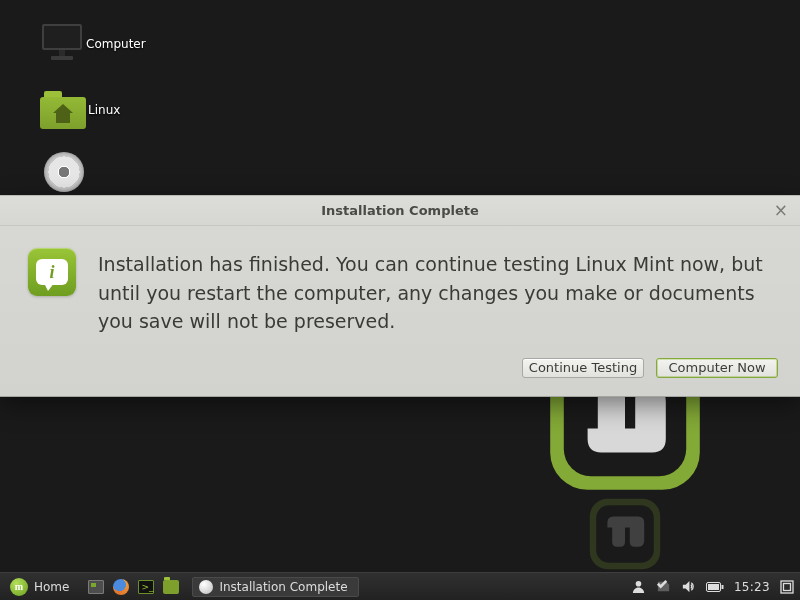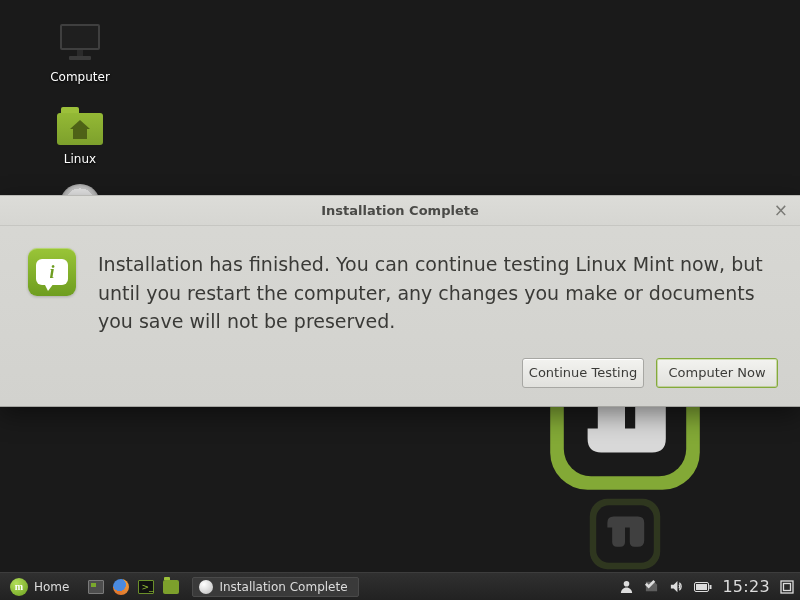--- a/index.html
+++ b/index.html
@@ -6,21 +6,21 @@
 html,body{width:800px;height:600px;overflow:hidden}
 body{background:#1a1a1a;position:relative;color:#e0e0e0}
 
 
 .wallpaper-logo{position:absolute;right:90px;top:330px;opacity:.9}
 .wallpaper-logo svg{width:170px;height:170px;display:block}
 .wallpaper-reflect{position:absolute;right:90px;top:490px;transform:scaleY(-1);opacity:.18}
 
 
 .desktop-icons{position:absolute;top:20px;left:40px;display:flex;flex-direction:column;gap:18px;align-items:center}
-.desk-item{display:flex;flex-direction:column;align-items:center;gap:2px;width:80px;cursor:pointer}
+.desk-item{display:flex;align-items:center;gap:2px;width:80px;cursor:pointer}
 .desk-item .label{font-size:12px;color:#fff;text-shadow:0 1px 2px #000}
 .iconbox{width:48px;height:48px;display:flex;align-items:center;justify-content:center}
 
 
 .computer-icon{width:44px;height:40px;position:relative}
 .computer-icon .screen{width:40px;height:26px;background:#1f1f1f;border:2px solid #3f3f3f;border-radius:2px;margin:0 auto}
 .computer-icon .stand{width:6px;height:6px;background:#2b2b2b;margin:0 auto}
 .computer-icon .base{width:22px;height:4px;background:#3a3a3a;margin:0 auto;border-radius:1px}
 
 
@@ -39,35 +39,35 @@
 .dialog-titlebar{height:30px;display:flex;align-items:center;justify-content:center;position:relative;background:linear-gradient(#dcdcd8,#d6d6d2);border-bottom:1px solid #c6c6c2}
 .dialog-title{color:#4a4a47;font-size:13px;font-weight:bold}
 .dialog-close{position:absolute;right:12px;top:6px;font-size:17px;color:#7a7a76;cursor:pointer;line-height:1}
 .dialog-body{display:flex;padding:22px 28px 8px 28px;gap:22px}
 .info-badge{flex:0 0 auto;width:48px;height:48px;border-radius:9px;background:linear-gradient(#9ac538,#6e9d20);display:flex;align-items:center;justify-content:center;box-shadow:inset 0 1px 0 rgba(255,255,255,.3),0 1px 3px rgba(0,0,0,.2)}
 .info-badge .bubble{width:32px;height:26px;background:#fff;border-radius:6px;position:relative;display:flex;align-items:center;justify-content:center}
 .info-badge .bubble::after{content:"";position:absolute;bottom:-6px;left:8px;width:0;height:0;border-left:4px solid transparent;border-right:6px solid transparent;border-top:8px solid #fff}
 .info-badge .bubble span{color:#6e9d20;font-weight:bold;font-style:italic;font-family:Georgia,serif;font-size:18px}
 .dialog-text{color:#3a3a37;font-size:19px;line-height:1.5;flex:1;padding-top:2px}
 .dialog-buttons{display:flex;justify-content:flex-end;gap:12px;padding:14px 22px 18px}
-.btn{min-width:122px;height:30px;border:1px solid #a7a7a3;border-radius:3px;background:linear-gradient(#f3f3f0,#e1e1dd);color:#3b3b38;font-size:13px;cursor:pointer;box-shadow:inset 0 1px 0 #fff}
+.btn{min-width:122px;height:20px;border:1px solid #a7a7a3;border-radius:3px;background:linear-gradient(#f3f3f0,#e1e1dd);color:#3b3b38;font-size:13px;cursor:pointer;box-shadow:inset 0 1px 0 #fff}
 .btn-primary{border:1px solid #84aa3b;box-shadow:inset 0 0 0 1px rgba(140,180,60,.4),inset 0 1px 0 #fff}
 
 
 .taskbar{position:absolute;left:0;right:0;bottom:0;height:28px;background:linear-gradient(#303030,#222);border-top:1px solid #3d3d3d;display:flex;align-items:center;padding:0 6px;color:#ddd;font-size:12px}
 .taskbar .menu-btn{display:flex;align-items:center;gap:6px;padding:2px 10px 2px 4px;border-radius:3px;cursor:pointer}
 .mint-logo-sm{width:18px;height:18px;border-radius:50%;background:radial-gradient(circle at 35% 30%,#b4e05a,#6a9e1e);display:flex;align-items:center;justify-content:center;color:#fff;font-size:10px;font-weight:bold;font-family:Georgia,serif}
 .tb-launchers{display:flex;align-items:center;gap:3px;margin-left:6px}
 .tb-ic{width:22px;height:22px;display:flex;align-items:center;justify-content:center;cursor:pointer;border-radius:2px}
 .tb-task{margin-left:10px;display:flex;align-items:center;gap:6px;background:#3a3a3a;border:1px solid #4a4a4a;border-radius:2px;padding:2px 10px 2px 6px;cursor:pointer}
 .tb-task .dot{width:14px;height:14px;border-radius:50%;background:radial-gradient(circle at 35% 30%,#fff,#bbb)}
 .tb-spacer{flex:1}
 .tb-tray{display:flex;align-items:center;gap:10px}
 .tb-tray .tic{cursor:pointer;color:#ddd;display:flex;align-items:center}
-.clock{font-size:16px;letter-spacing:.3px}
+.clock{font-size:12px;letter-spacing:.3px}
 
 
 .show-desktop{width:16px;height:14px;background:#4d4d4d;border:1px solid #7a7a7a;border-radius:1px;position:relative}
 .show-desktop::after{content:"";position:absolute;left:2px;top:2px;width:5px;height:4px;background:#7aa82c}
 .firefox{width:16px;height:16px;border-radius:50%;background:radial-gradient(circle at 40% 35%,#4a8adf 0 45%,transparent 46%),conic-gradient(from 200deg,#e0752d,#f0a33e,#e0752d)}
 .terminal{width:16px;height:14px;background:#111;border:1px solid #6b8f2a;border-radius:1px;color:#9ac538;font-size:9px;line-height:12px;padding-left:2px}
 .files{width:16px;height:14px;background:#7da02c;border-radius:2px;position:relative}
 .files::before{content:"";position:absolute;top:-3px;left:1px;width:6px;height:3px;background:#9cc03a;border-radius:1px 1px 0 0}
 
 

